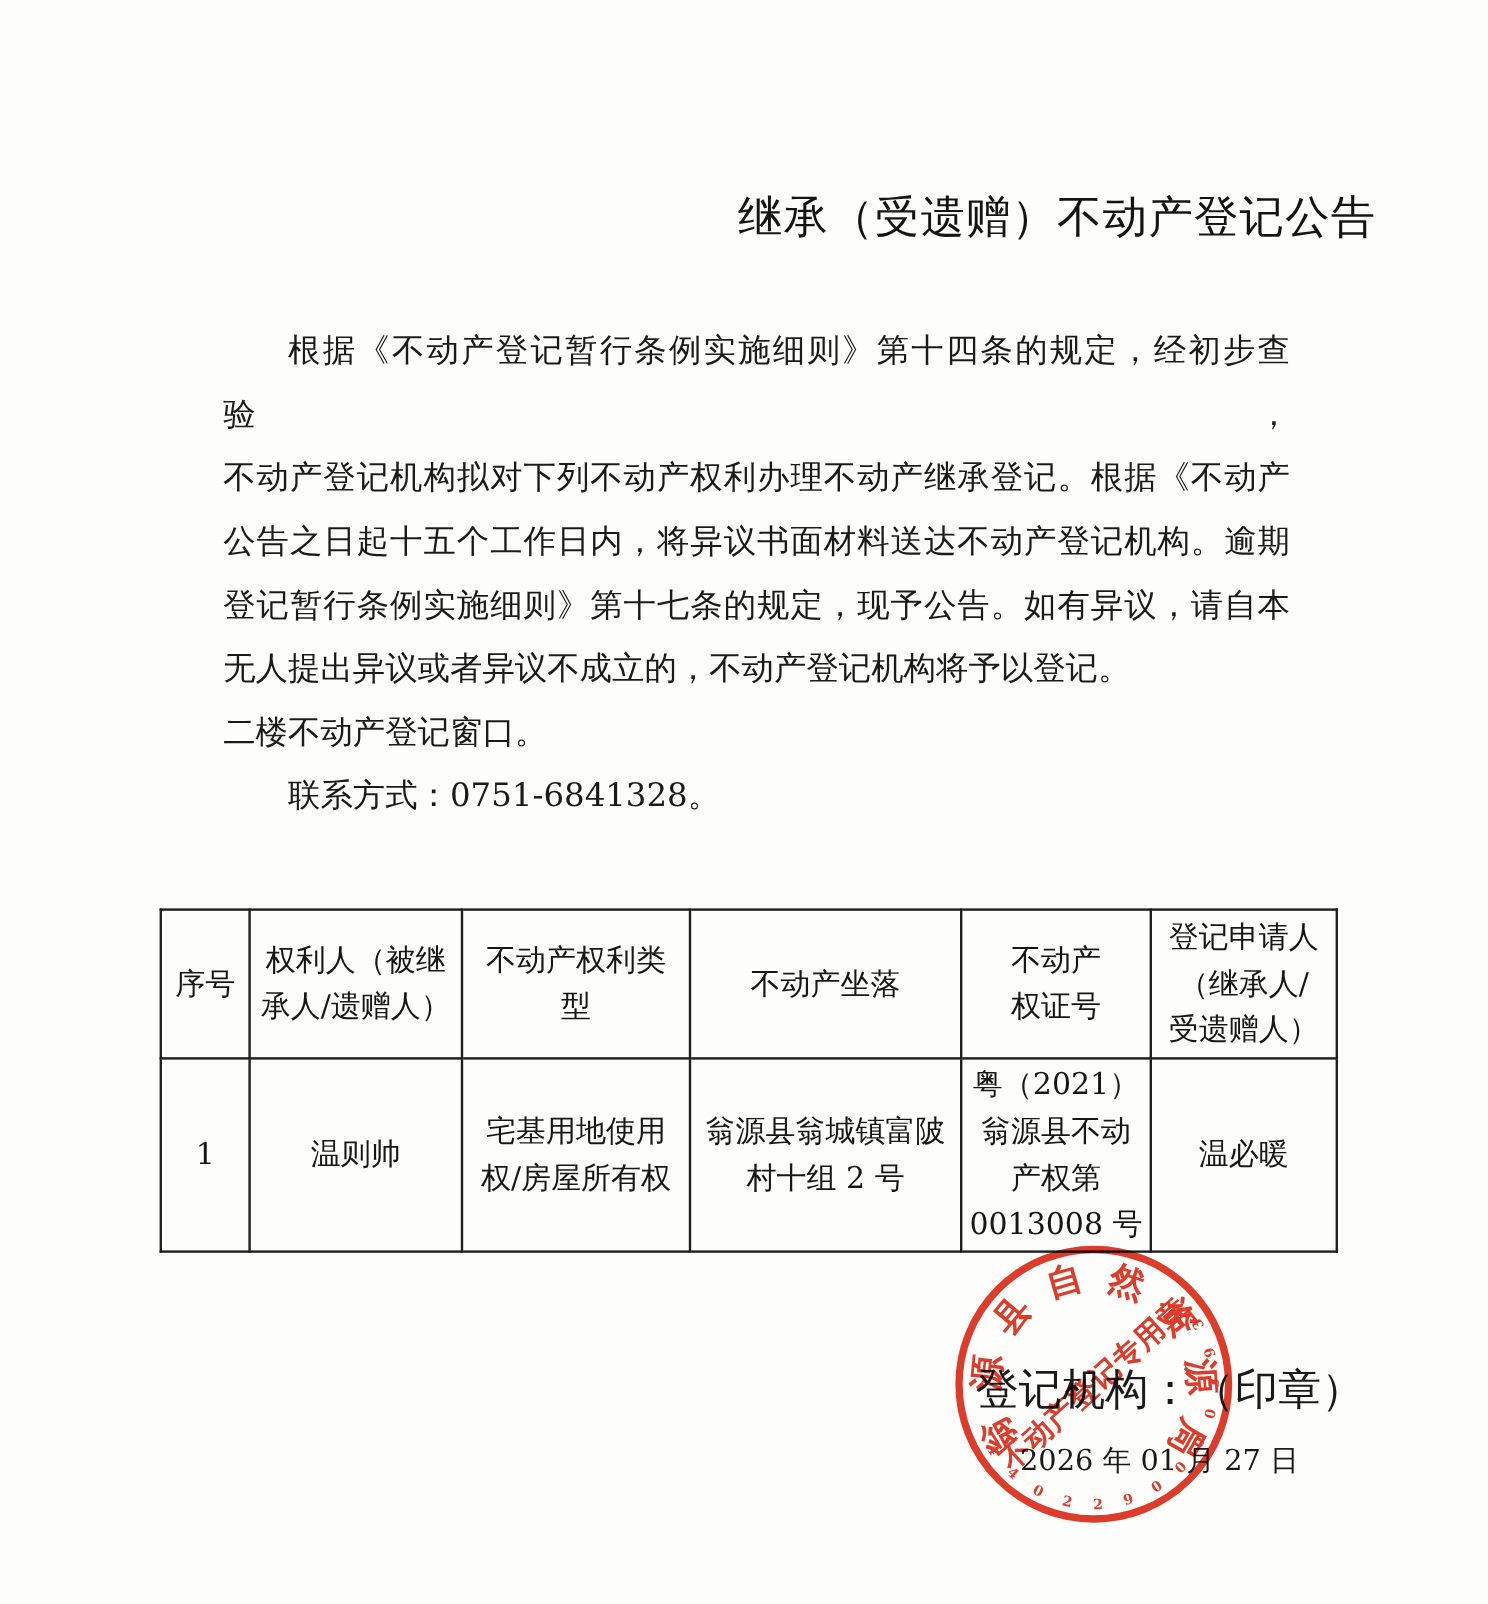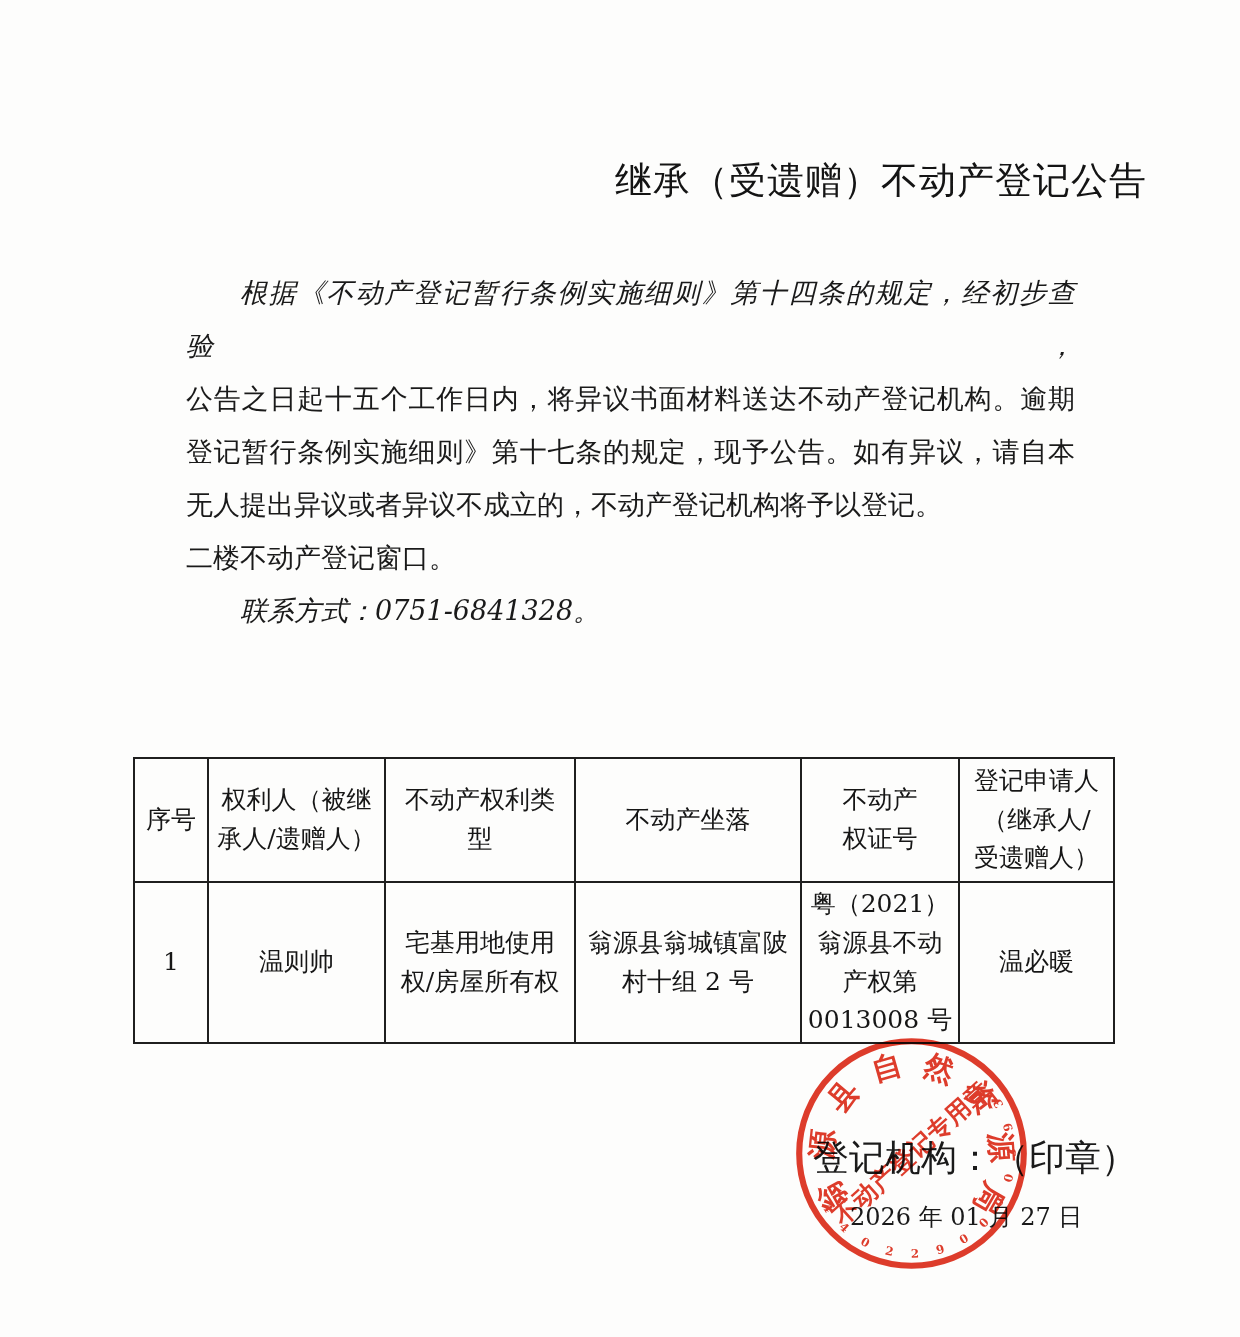--- a/index.html
+++ b/index.html
@@ -13,21 +13,21 @@
   .page-title{
     position:absolute;left:0;top:156px;width:1123px;
     text-align:right;font-size:37px;letter-spacing:1px;
     font-weight:500;color:#141414;margin-left:24px;
   }
   .body-text{
     position:absolute;left:186px;top:266px;width:889px;
     font-size:27px;line-height:53px;color:#1a1a1a;
   }
   .jline{text-align:justify;text-align-last:justify;}
-  .jline.indent{text-indent:54px;font-style:italic;}
+  .jline.indent{text-indent:54px;}
   .jline.endline{text-align-last:left;}
   table.notice{
     position:absolute;left:133px;top:757px;
     border-collapse:collapse;table-layout:fixed;width:980px;
     font-size:25px;color:#161616;
   }
   table.notice td{
     border:2px solid #1f1f1f;text-align:center;vertical-align:middle;
     white-space:pre-line;line-height:1.55;padding:2px 4px;
     overflow:hidden;
@@ -54,20 +54,21 @@
   }
 </style>
 </head>
 <body>
 
 <div class="page-title">继承（受遗赠）不动产登记公告</div>
 
 <div class="body-text">
   <div>
     <div class="jline indent">根据《不动产登记暂行条例实施细则》第十四条的规定，经初步查验，</div>
+    <div class="jline">不动产登记机构拟对下列不动产权利办理不动产继承登记。根据《不动产</div>
     <div class="jline">公告之日起十五个工作日内，将异议书面材料送达不动产登记机构。逾期</div>
     <div class="jline">登记暂行条例实施细则》第十七条的规定，现予公告。如有异议，请自本</div>
     <div class="jline endline">无人提出异议或者异议不成立的，不动产登记机构将予以登记。</div>
   </div>
   <div>
     <div class="jline endline">二楼不动产登记窗口。</div>
   </div>
   <div>
     <div class="jline indent endline">联系方式：0751-6841328。</div>
   </div>

